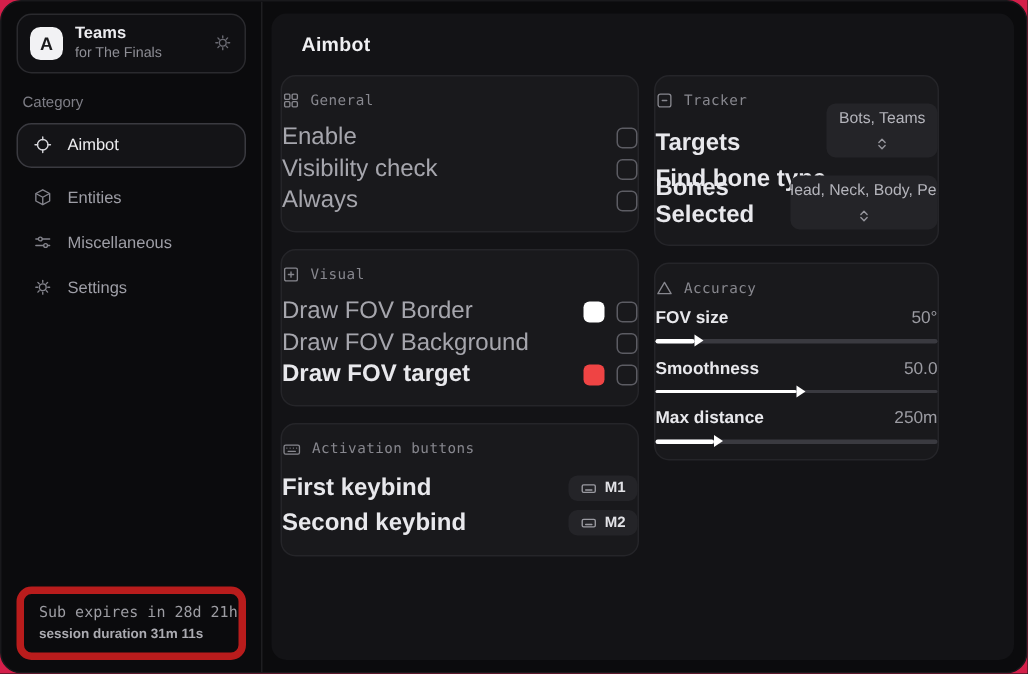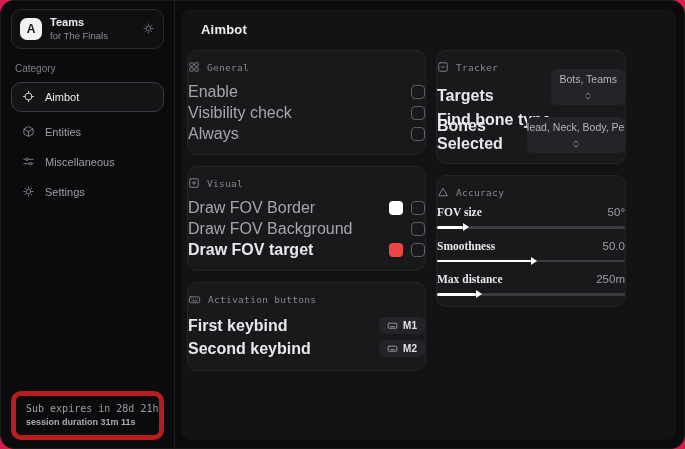--- a/index.html
+++ b/index.html
@@ -117,21 +117,21 @@
     padding: 4px 8px; cursor: pointer;
     font-family: "Liberation Sans", sans-serif;
     font-size: 10.5px; color: #b4b4bb;
     white-space: nowrap;
     flex-direction: column;
   }
   .select-btn svg { color: #97979e; }
   
   .acc-group { margin-bottom: 11px; }
   .acc-head { display: flex; justify-content: space-between; align-items: center; margin-bottom: 8px; }
-  .acc-label { font-size: 11.5px; font-weight: 600; color: #e8e8ec; font-family: Liberation Serif, serif; }
+  .acc-label { font-size: 11.5px; font-weight: 600; color: #e8e8ec; }
   .acc-value { font-size: 11.5px; color: #9c9ca3; }
   .slider { position: relative; height: 2.5px; background: #3a3a40; border-radius: 2px; cursor: pointer; }
   .slider-fill { position: relative; height: 100%; background: #ffffff; border-radius: 2px; }
   .slider-fill::after {
     content: ""; position: absolute; right: -6px; top: 50%;
     transform: translateY(-50%);
     border-left: 6px solid #ffffff;
     border-top: 4.5px solid transparent;
     border-bottom: 4.5px solid transparent;
   }

